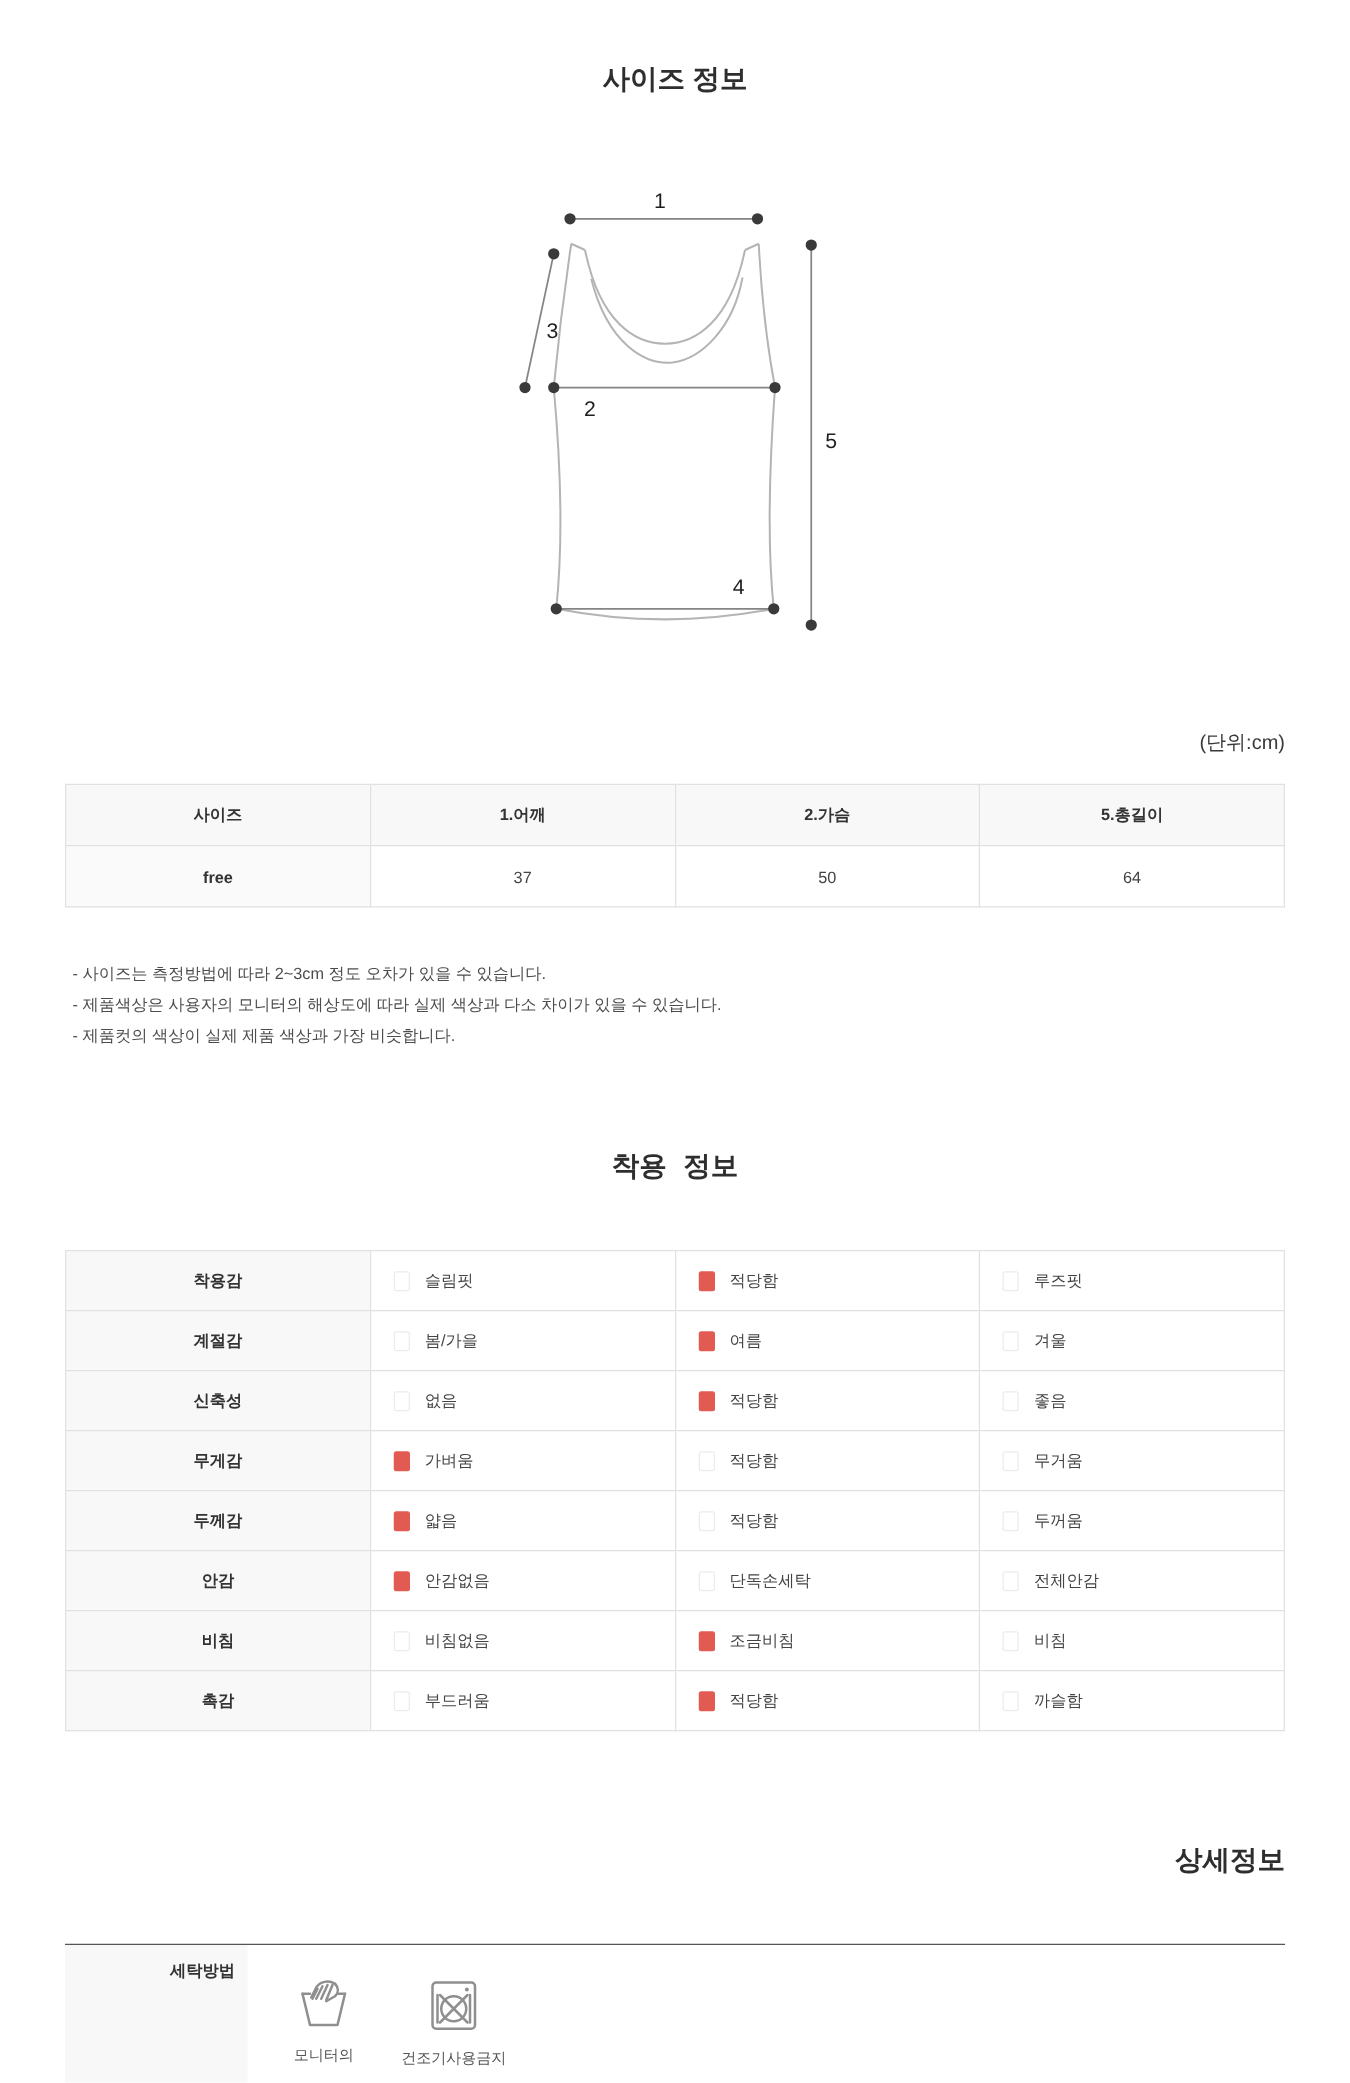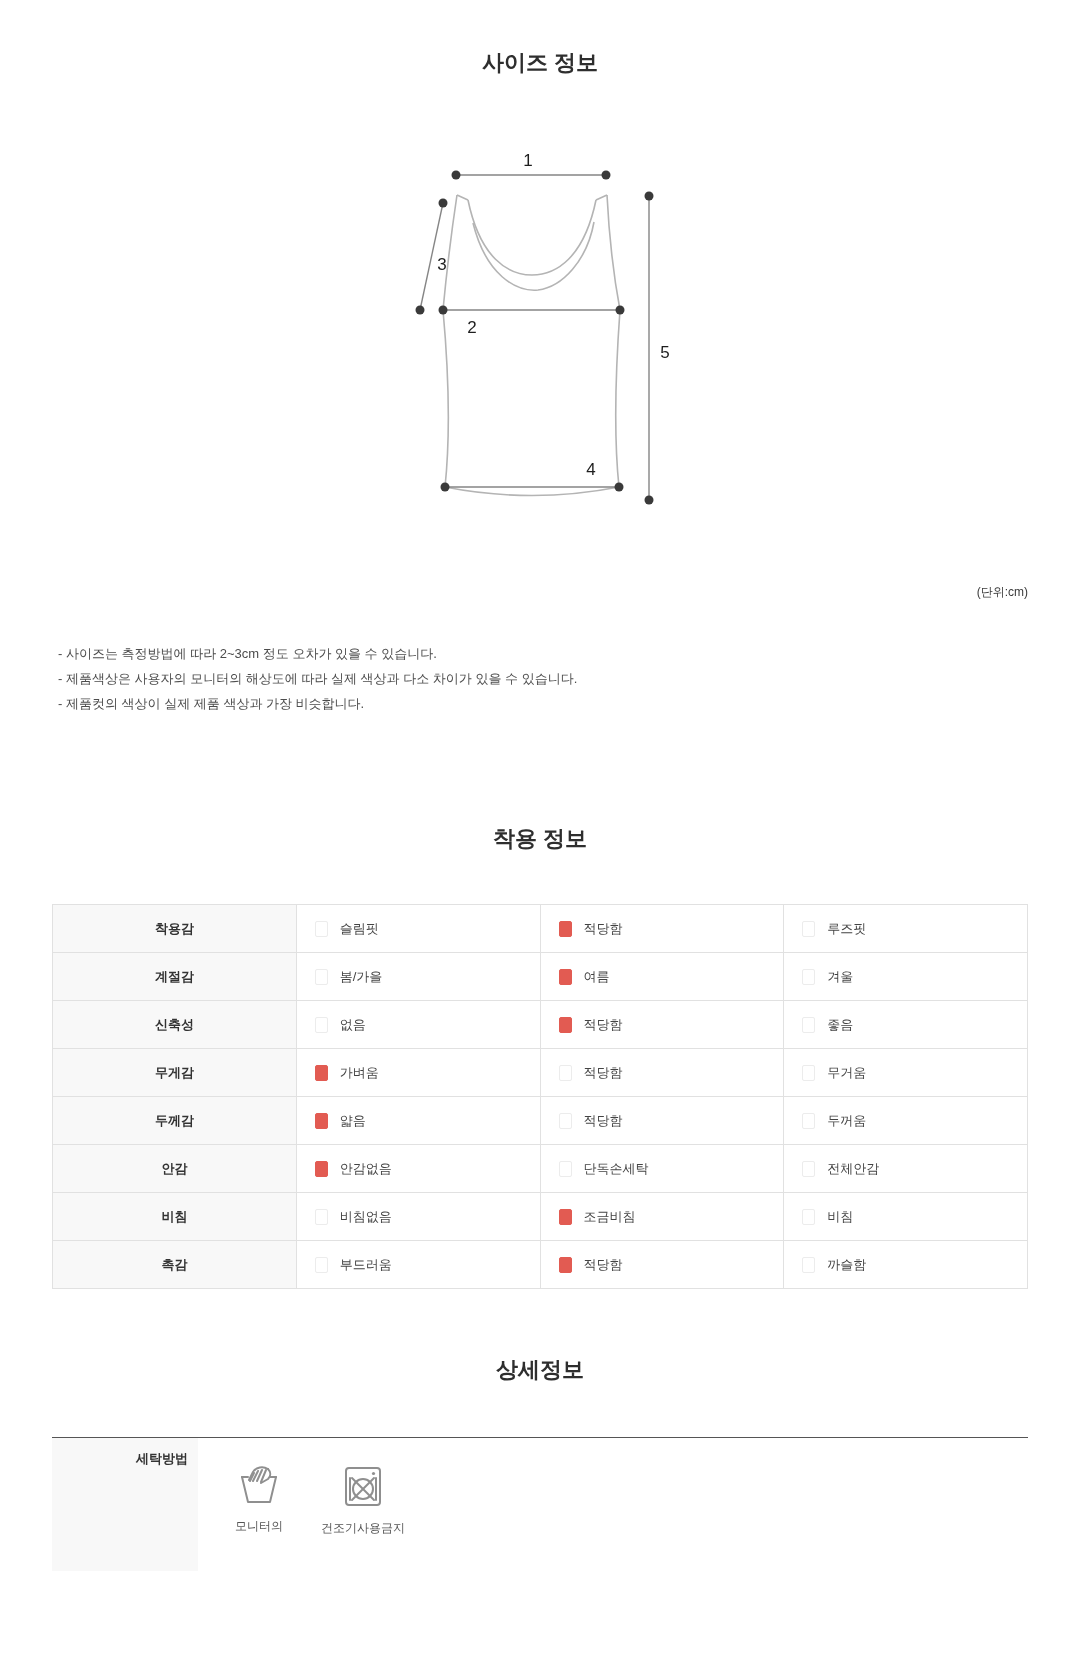--- a/index.html
+++ b/index.html
@@ -9,39 +9,39 @@
   .section-title{font-size:22px;font-weight:bold;color:#2e2e2e;text-align:center;margin:0;line-height:30px;}
   .size-title{padding-top:48px;}
   
   .diagram{position:relative;height:380px;margin-top:52px;}
   .diagram svg{position:absolute;left:328px;top:0;}
   .garment{stroke:#b4b4b4;stroke-width:1.6;fill:none;}
   .mline{stroke:#858585;stroke-width:1.4;}
   .mdot{fill:#3a3a3a;}
   .mnum{font-size:17px;fill:#1e1e1e;font-family:"Liberation Sans",sans-serif;}
   
-  .unit{ text-align:right;font-size:12px;color:#3a3a3a;margin:74px 0 22px 0;}
+  .unit{ text-align:right;font-size:16px;color:#3a3a3a;margin:74px 0 22px 0;}
   
   table{width:100%;border-collapse:collapse;table-layout:fixed;}
   td,th{border:1px solid #e1e1e1;font-size:13px;font-weight:normal;}
   .size-table th{height:46px;background:#f8f8f8;font-weight:bold;color:#333;text-align:center;}
   .size-table td{height:46px;text-align:center;color:#444;}
   .size-table td.label-cell{background:#fafafa;font-weight:bold;color:#333;}
   
   .notes{list-style:none;margin:40px 0 0 0;padding:0 0 0 6px;font-size:13px;color:#4c4c4c;line-height:25px;}
   
-  .fit-title{margin-top:108px;}
+  .fit-title{margin-top:79px;font-family:Liberation Mono, monospace;}
   .fit-table{margin-top:50px;}
   .fit-table th{height:45px;background:#f8f8f8;font-weight:bold;color:#333;text-align:center;}
   .fit-table td{height:45px;padding-left:18px;color:#444;}
   .opt{display:flex;align-items:center;gap:12px;}
   .cb{display:inline-block;width:13px;height:16px;border-radius:2px;background:#fff;border:1px solid #ececec;box-sizing:border-box;}
   .cb.on{background:#e25b52;border-color:#e25b52;}
   
-  .detail-title{margin-top:66px;}
+  .detail-title{margin-top:88px;text-align:right;}
   .laundry{margin-top:52px;border-top:1px solid #555;display:flex;height:133px;}
   .laundry-label-cell{width:146px;background:#f8f8f8;box-sizing:border-box;text-align:right;padding:12px 10px 0 0;font-size:13px;font-weight:bold;color:#333;}
   .laundry-content{flex:1;display:flex;gap:38px;padding:26px 0 0 37px;}
   .wash-item{display:flex;flex-direction:column;align-items:center;}
   .wash-item-label{margin-top:12px;font-size:12px;color:#555;}
   .wash-icon svg{display:block;}
   .wicon{stroke:#8f8f8f;stroke-width:2;fill:none;stroke-linecap:round;stroke-linejoin:round;}
 </style>
 </head>
 <body>
@@ -83,20 +83,38 @@
         <text class="mnum" x="92" y="203" text-anchor="middle">2</text>
         <text class="mnum" x="62" y="140" text-anchor="middle">3</text>
         <text class="mnum" x="211" y="345" text-anchor="middle">4</text>
         <text class="mnum" x="285" y="228" text-anchor="middle">5</text>
       </g>
     </svg>
   </div>
 
   <div class="unit">(단위:cm)</div>
 
+  <table class="size-table">
+    <thead>
+        <tr id="size-head-row">
+          <th>사이즈</th>
+          <th>1.어깨</th>
+          <th>2.가슴</th>
+          <th>5.총길이</th>
+        </tr>
+      </thead>
+    <tbody id="size-body">
+        <tr>
+          <td class="label-cell">free</td>
+          <td>37</td>
+          <td>50</td>
+          <td>64</td>
+        </tr>
+      </tbody>
+  </table>
 
   <ul class="notes" id="notes-list">
       <li>- 사이즈는 측정방법에 따라 2~3cm 정도 오차가 있을 수 있습니다.</li>
       <li>- 제품색상은 사용자의 모니터의 해상도에 따라 실제 색상과 다소 차이가 있을 수 있습니다.</li>
       <li>- 제품컷의 색상이 실제 제품 색상과 가장 비슷합니다.</li>
     </ul>
 
   <h2 class="section-title fit-title">착용 정보</h2>
 
   <table class="fit-table">

